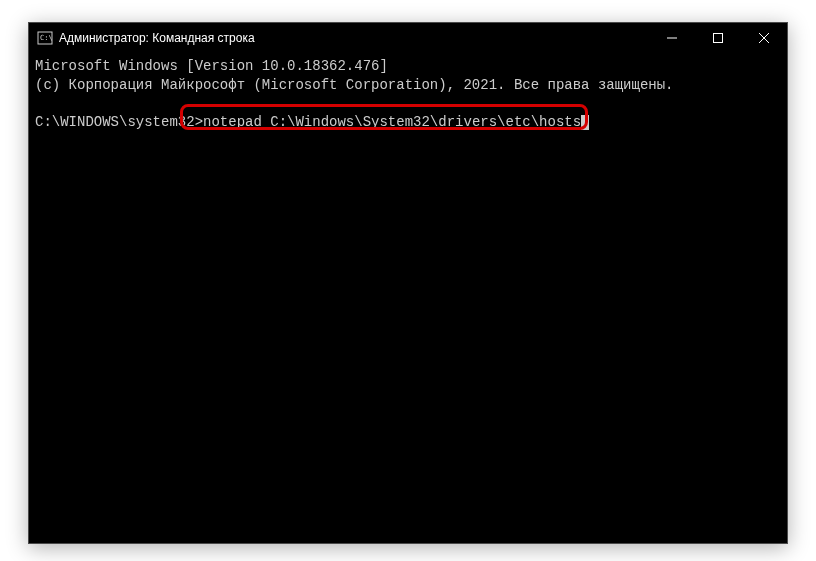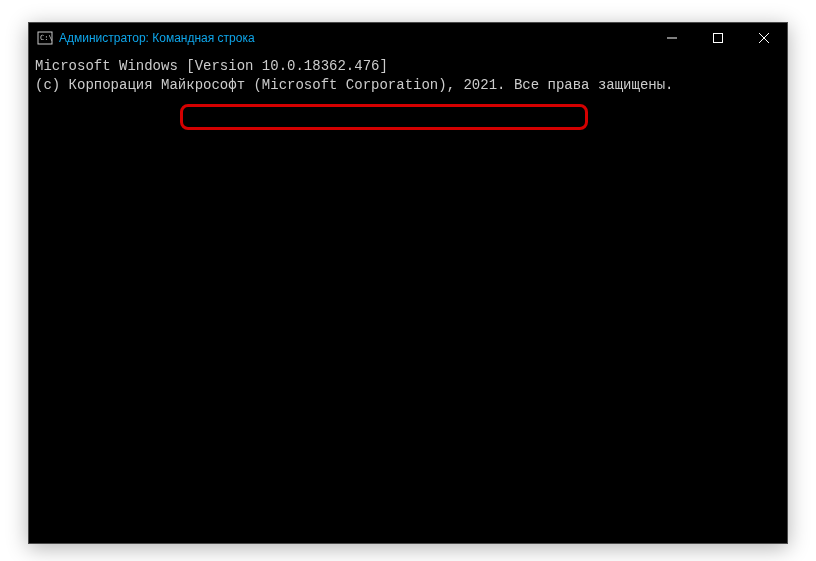--- a/index.html
+++ b/index.html
@@ -38,21 +38,21 @@
       margin-right: 6px;
       display: flex;
       align-items: center;
       justify-content: center;
     }
     .titlebar-icon svg {
       width: 16px;
       height: 16px;
     }
     .titlebar-text {
-      color: #0ea5e9;
+      color: #ffffff;
       font-size: 12px;
       flex: 1;
     }
     .titlebar-controls {
       display: flex;
       height: 100%;
     }
     .titlebar-btn {
       width: 46px;
       height: 30px;
@@ -121,16 +121,17 @@
           <line x1="0" y1="0" x2="10" y2="10" stroke="#fff" stroke-width="1"></line>
           <line x1="10" y1="0" x2="0" y2="10" stroke="#fff" stroke-width="1"></line>
         </svg>
       </div>
     </div>
   </div>
   <div class="terminal">
     <div class="terminal-line">Microsoft Windows [Version 10.0.18362.476]</div>
     <div class="terminal-line">(c) Корпорация Майкрософт (Microsoft Corporation), 2021. Все права защищены.</div>
     <div class="blank-line"></div>
+    <div class="terminal-line"><span>C:\WINDOWS\system32&gt;</span><span>notepad C:\Windows\System32\drivers\etc\hosts</span><span class="caret"></span></div>
   </div>
 </div>
 
 <div class="highlight-box" style="top:104px; left:180px; width:408px; height:26px;"></div>
 
 </body></html>

